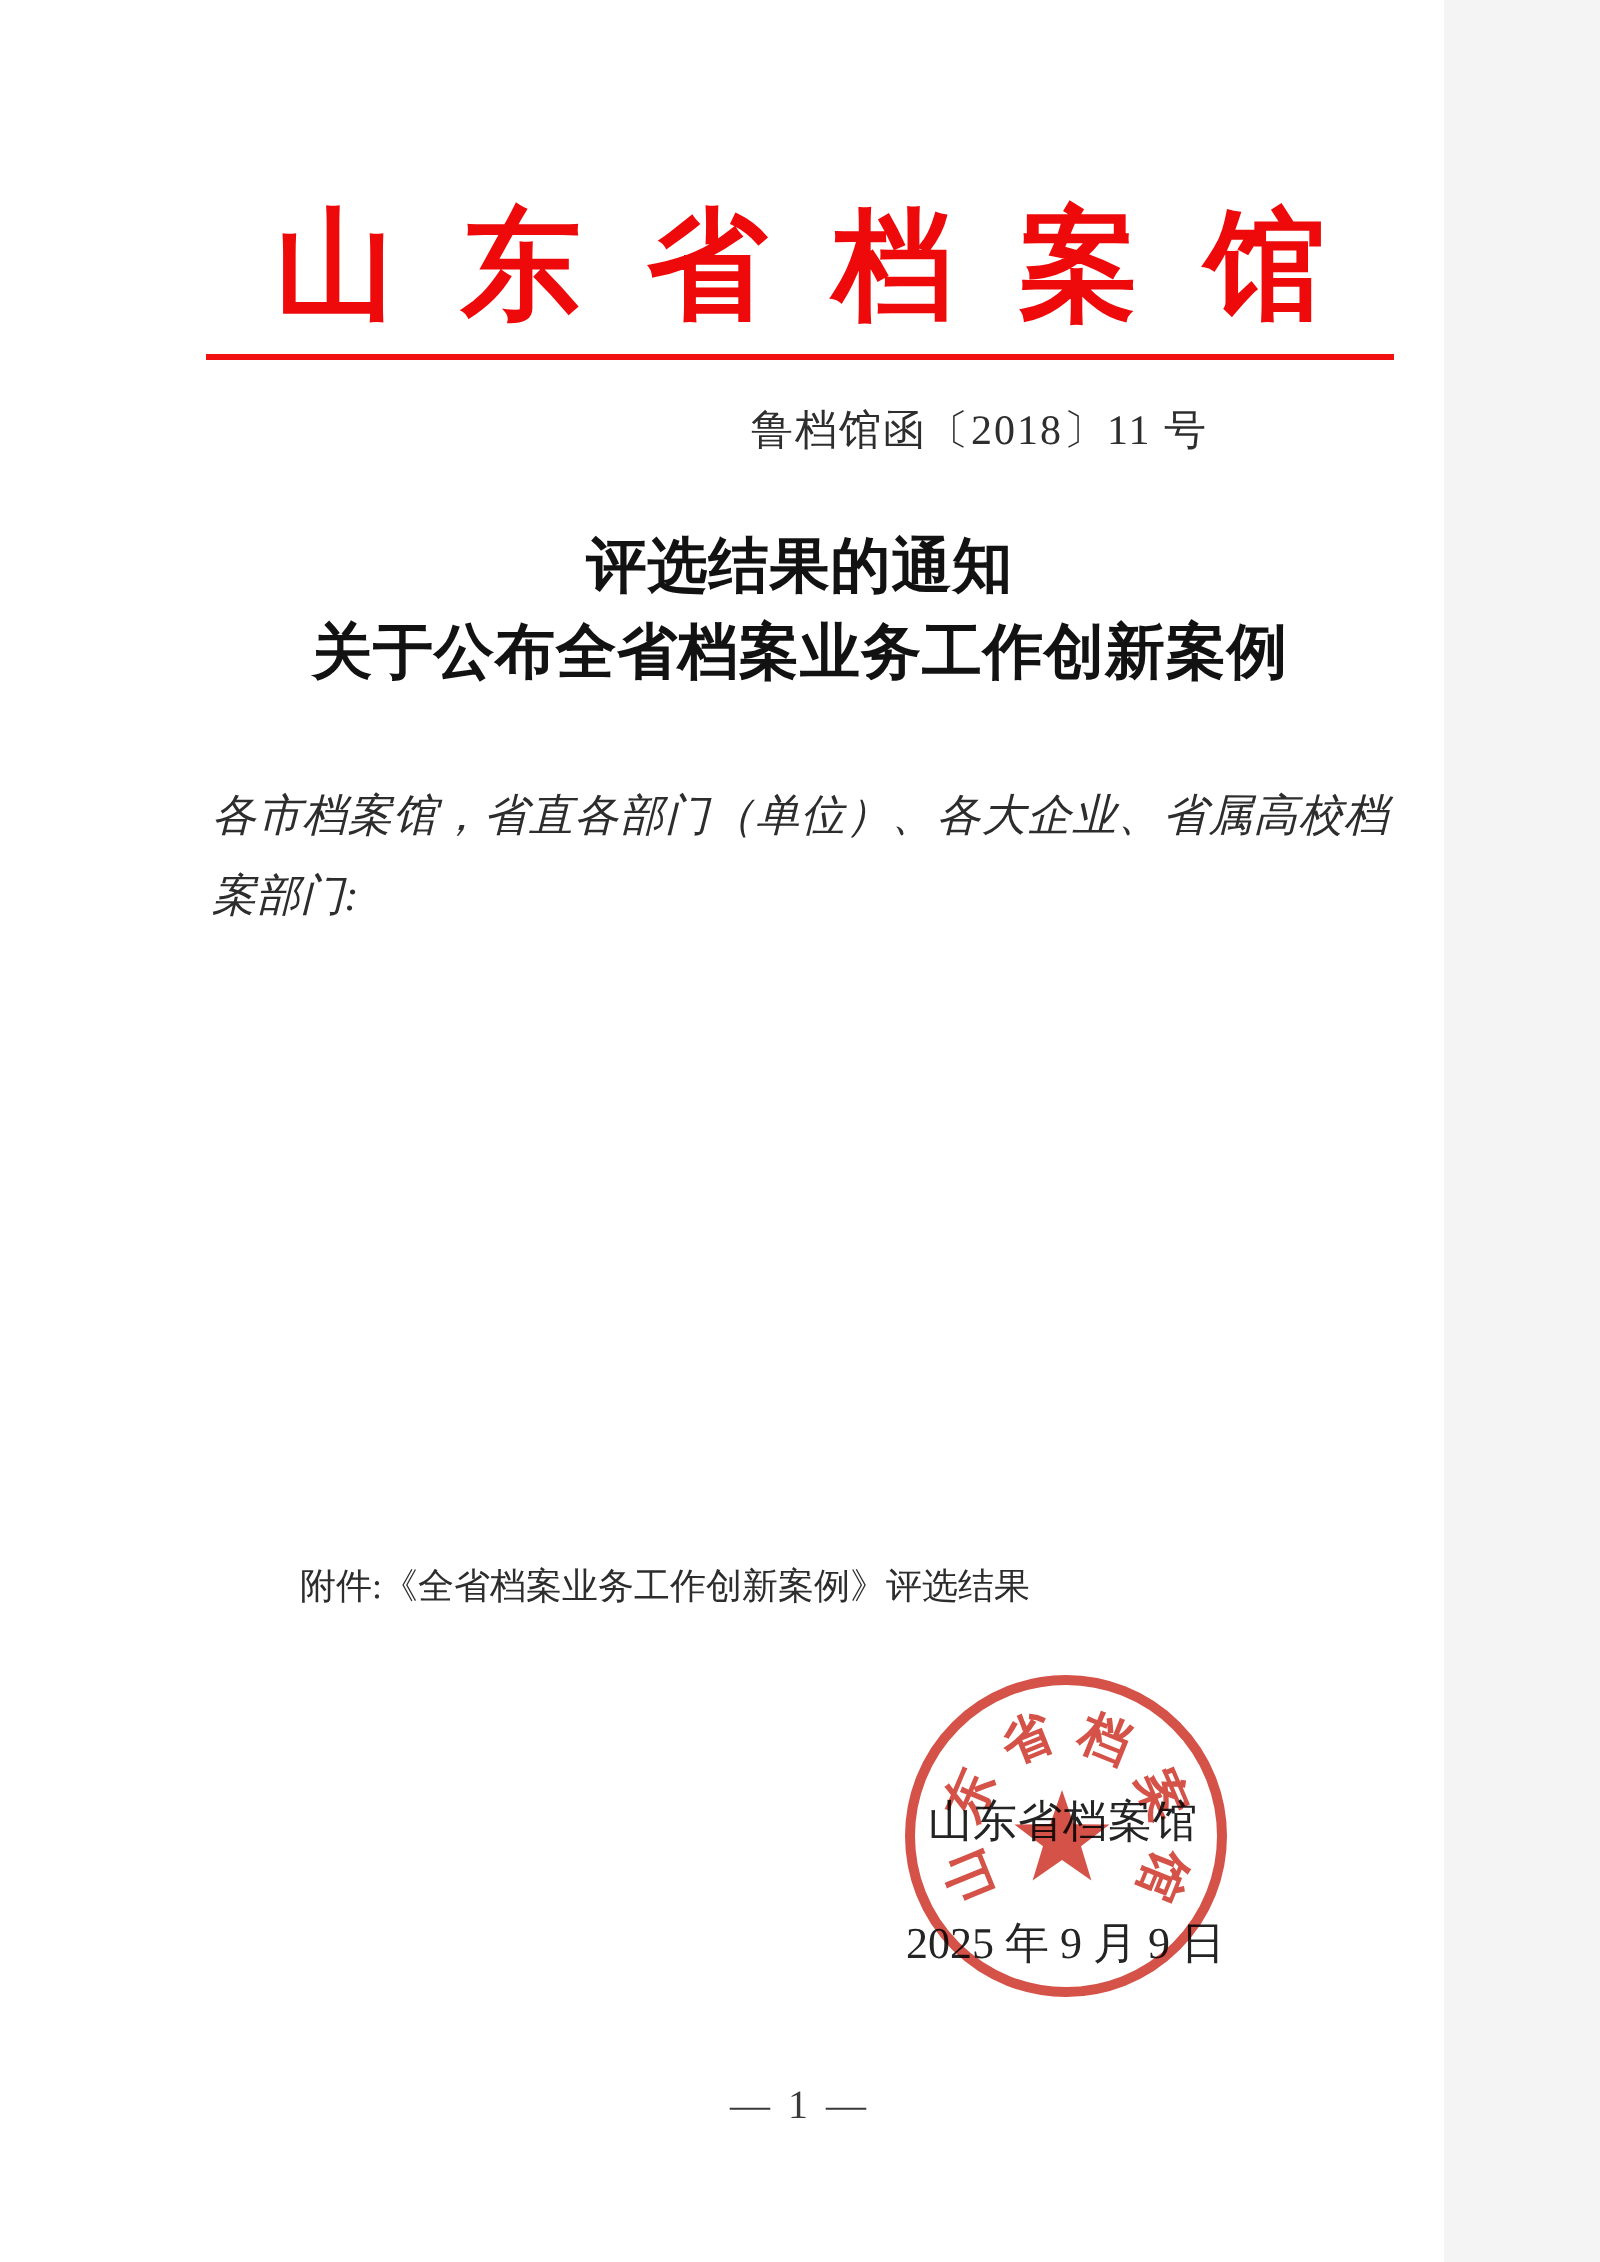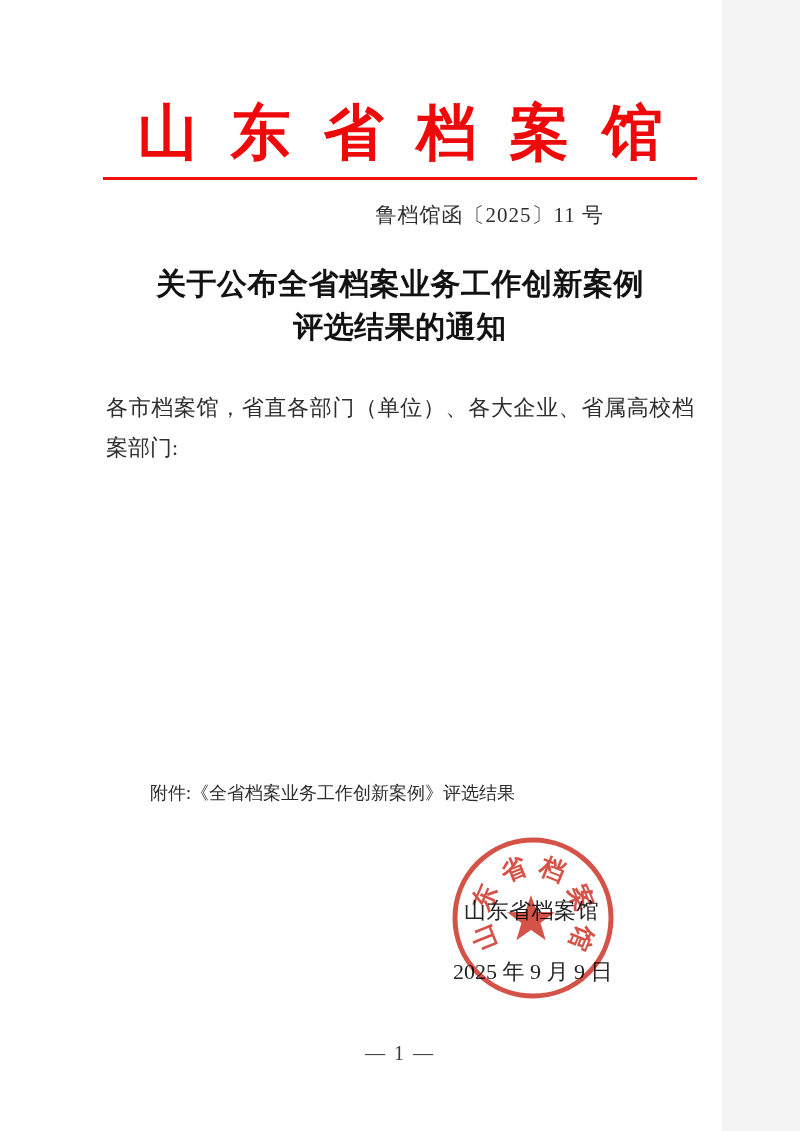--- a/index.html
+++ b/index.html
@@ -53,20 +53,21 @@
   .body-text {
     position: absolute;
     top: 388px; left: 106px;
     width: 588px;
     font-size: 22px;
     line-height: 40px;
     color: #2d2d2d;
     text-align: justify;
     text-justify: inter-ideograph;
     word-break: break-all;
+    font-style: italic;
   }
   .body-text p { margin: 0; }
   .body-text p.indent { text-indent: 44px; }
   .attachment-line {
     position: absolute;
     top: 781px; left: 106px;
     width: 588px;
     text-indent: 44px;
     font-size: 18px;
     color: #2d2d2d;
@@ -108,25 +109,25 @@
 </style>
 </head>
 <body>
 
 <div class="page">
 
   <div class="agency-name">山东省档案馆</div>
 
   <div class="red-rule"></div>
 
-  <div class="doc-number">鲁档馆函〔2025〕11 号</div>
+  <div class="doc-number">鲁档馆函〔2018〕11 号</div>
 
   <div class="doc-title">
+    <div>评选结果的通知</div>
     <div>关于公布全省档案业务工作创新案例</div>
-    <div>评选结果的通知</div>
   </div>
 
   <div class="body-text">
     <p>各市档案馆，省直各部门（单位）、各大企业、省属高校档案部门:</p>
   </div>
 
   <div class="attachment-line">附件:《全省档案业务工作创新案例》评选结果</div>
 
   <div class="signature-org">山东省档案馆</div>
 

